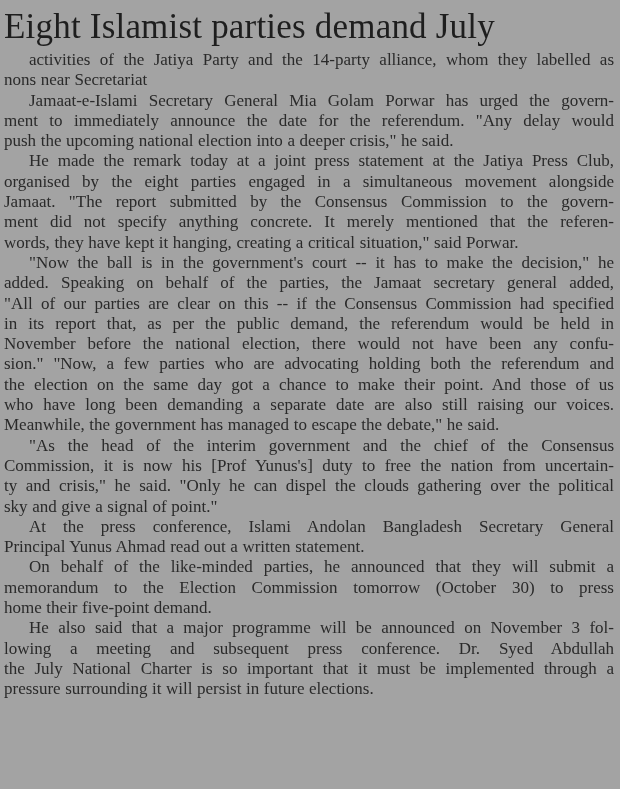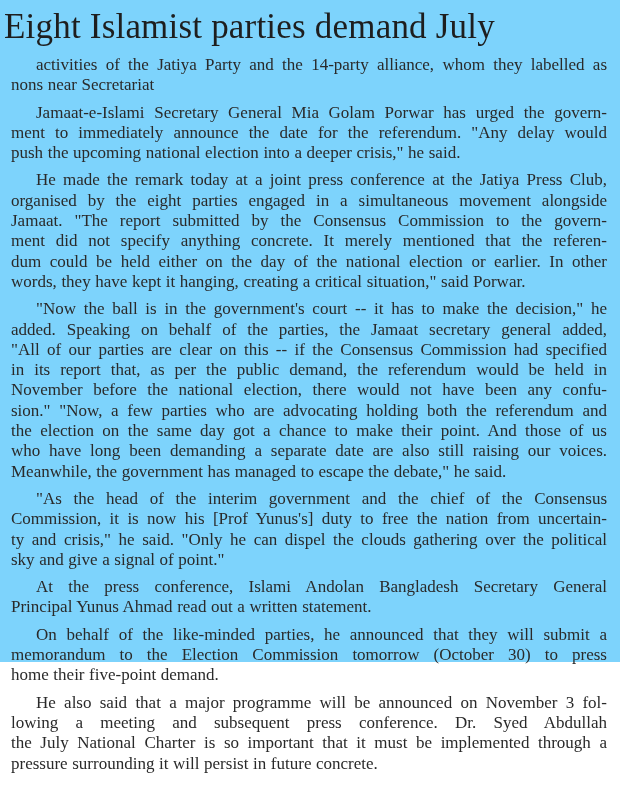--- a/index.html
+++ b/index.html
@@ -9,39 +9,39 @@
   }
   body {
     width: 620px;
     height: 789px;
     overflow: hidden;
     font-family: "Liberation Serif", "DejaVu Serif", serif;
   }
   .page {
     box-sizing: border-box;
     width: 620px;
-    height: 662px;
+    height: 789px;
     padding: 6px 6px 0 4px;
-    background: #7dd3fc;
+    background: #a3a3a3;
   }
   h1.headline {
     margin: 0 0 2px 0;
     font-size: 35px;
     line-height: 42px;
     font-weight: 400;
     letter-spacing: 0.2px;
     color: #1e1e1e;
     white-space: nowrap;
     overflow: hidden;
   }
   .article-body {
     color: #2a2a2a;
   }
   .para {
-    margin: 7px;
+    margin: 0;
   }
   .line {
     font-size: 17px;
     line-height: 20.3px;
     height: 20.3px;
     overflow: hidden;
     text-align: justify;
     text-align-last: justify;
     word-spacing: 0.02em;
   }
@@ -61,25 +61,24 @@
       <div class="para">
         <div class="line">activities of the Jatiya Party and the 14-party alliance, whom they labelled as</div>
         <div class="line lastline">nons near Secretariat</div>
       </div>
       <div class="para">
         <div class="line">Jamaat-e-Islami Secretary General Mia Golam Porwar has urged the govern-</div>
         <div class="line">ment to immediately announce the date for the referendum. "Any delay would</div>
         <div class="line lastline">push the upcoming national election into a deeper crisis," he said.</div>
       </div>
       <div class="para">
-        <div class="line">He made the remark today at a joint press conference at the Jatiya Press Club,</div>
+        <div class="line">He made the remark today at a joint press statement at the Jatiya Press Club,</div>
         <div class="line">organised by the eight parties engaged in a simultaneous movement alongside</div>
         <div class="line">Jamaat. "The report submitted by the Consensus Commission to the govern-</div>
         <div class="line">ment did not specify anything concrete. It merely mentioned that the referen-</div>
-        <div class="line">dum could be held either on the day of the national election or earlier. In other</div>
         <div class="line lastline">words, they have kept it hanging, creating a critical situation," said Porwar.</div>
       </div>
       <div class="para">
         <div class="line">"Now the ball is in the government's court -- it has to make the decision," he</div>
         <div class="line">added. Speaking on behalf of the parties, the Jamaat secretary general added,</div>
         <div class="line">"All of our parties are clear on this -- if the Consensus Commission had specified</div>
         <div class="line">in its report that, as per the public demand, the referendum would be held in</div>
         <div class="line">November before the national election, there would not have been any confu-</div>
         <div class="line">sion." "Now, a few parties who are advocating holding both the referendum and</div>
         <div class="line">the election on the same day got a chance to make their point. And those of us</div>
@@ -98,16 +97,16 @@
       </div>
       <div class="para">
         <div class="line">On behalf of the like-minded parties, he announced that they will submit a</div>
         <div class="line">memorandum to the Election Commission tomorrow (October 30) to press</div>
         <div class="line lastline">home their five-point demand.</div>
       </div>
       <div class="para">
         <div class="line">He also said that a major programme will be announced on November 3 fol-</div>
         <div class="line">lowing a meeting and subsequent press conference. Dr. Syed Abdullah</div>
         <div class="line">the July National Charter is so important that it must be implemented through a</div>
-        <div class="line lastline">pressure surrounding it will persist in future concrete.</div>
+        <div class="line lastline">pressure surrounding it will persist in future elections.</div>
       </div>
     </div>
 </div>
 
 </body></html>

